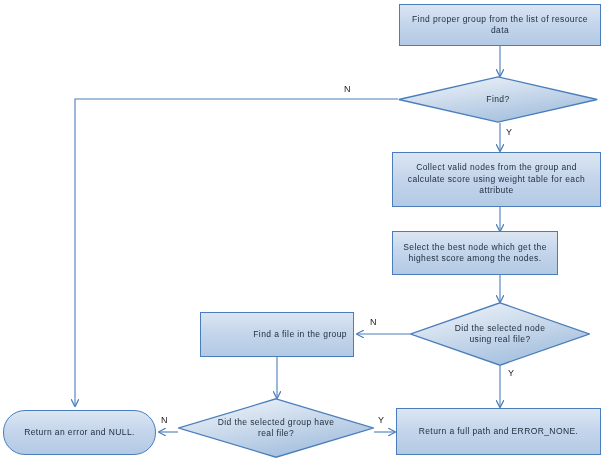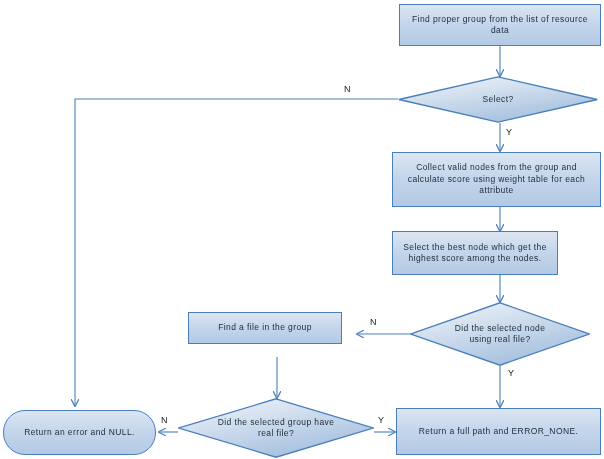--- a/index.html
+++ b/index.html
@@ -96,39 +96,39 @@
   </svg>
 
   <div class="node proc" style="left:399px;top:4px;width:202px;height:42px;">
     <span>Find proper group from the list of resource data</span>
   </div>
 
   <div class="node dec" style="left:398px;top:76px;width:200px;height:47px;">
     <svg viewBox="0 0 200 47" preserveAspectRatio="none">
       <polygon points="100,0.8 199.2,23.5 100,46.2 0.8,23.5" fill="url(#diagrad)" stroke="#4a7ebb" stroke-width="1.3"></polygon>
     </svg>
-    <span class="dlabel">Select?</span>
+    <span class="dlabel">Find?</span>
   </div>
 
   <div class="node proc" style="left:392px;top:152px;width:209px;height:55px;">
     <span>Collect valid nodes from the group and calculate score using weight table for each attribute</span>
   </div>
 
   <div class="node proc" style="left:392px;top:231px;width:166px;height:44px;">
     <span>Select the best node which get the highest score among the nodes.</span>
   </div>
 
   <div class="node dec" style="left:410px;top:302px;width:180px;height:64px;">
     <svg viewBox="0 0 180 64" preserveAspectRatio="none">
       <polygon points="90,0.8 179.2,32 90,63.2 0.8,32" fill="url(#diagrad)" stroke="#4a7ebb" stroke-width="1.3"></polygon>
     </svg>
     <span class="dlabel">Did the selected node using real file?</span>
   </div>
 
-  <div class="node proc" style="left:188px;top:312px;width:154px;height:32px;">
+  <div class="node proc" style="left:200px;top:312px;width:154px;height:45px;justify-content:flex-end;">
     <span>Find a file in the group</span>
   </div>
 
   <div class="node dec" style="left:178px;top:398px;width:196px;height:60px;">
     <svg viewBox="0 0 196 60" preserveAspectRatio="none">
       <polygon points="98,0.8 195.2,30 98,59.2 0.8,30" fill="url(#diagrad)" stroke="#4a7ebb" stroke-width="1.3"></polygon>
     </svg>
     <span class="dlabel">Did the selected group have real file?</span>
   </div>
 

